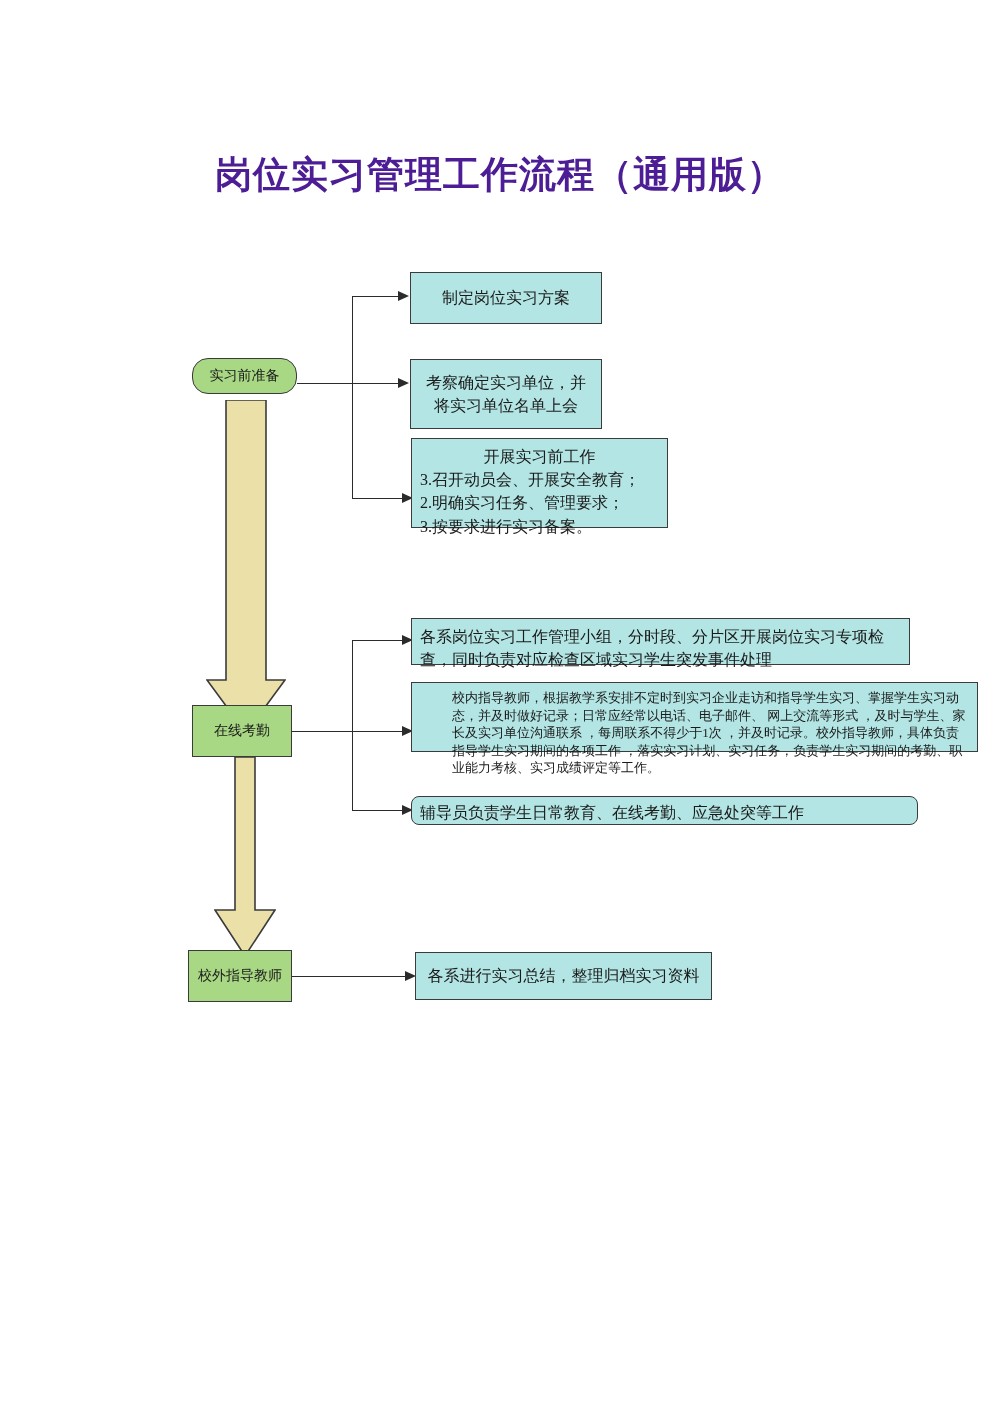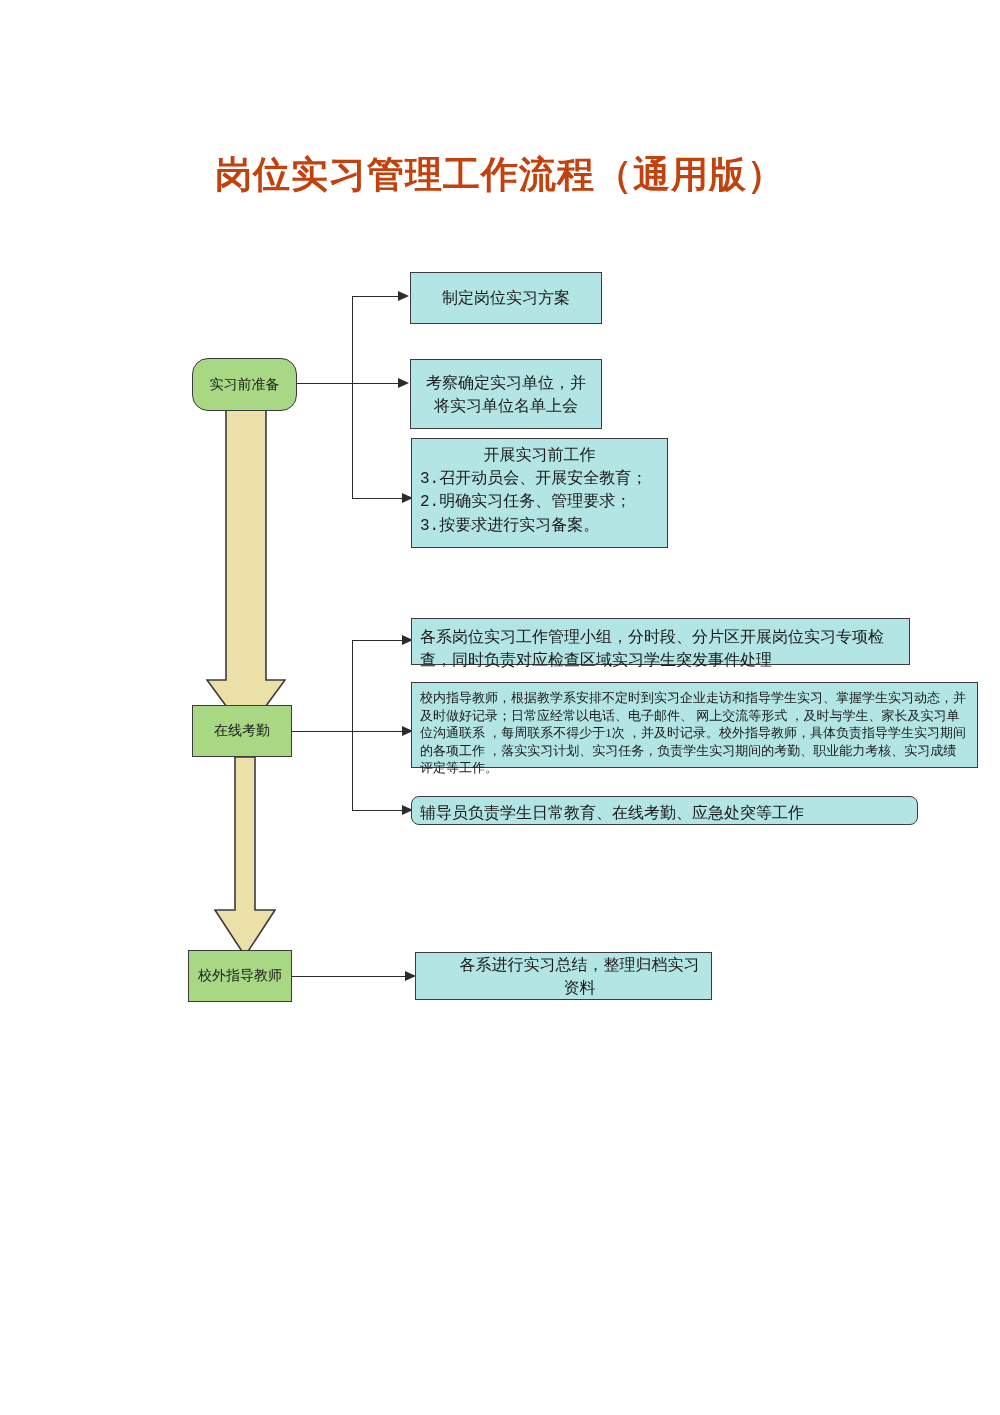--- a/index.html
+++ b/index.html
@@ -22,21 +22,21 @@
   #chart-title {
     position: absolute;
     left: 0;
     top: 150px;
     width: 1000px;
     text-align: center;
     font-family: "Liberation Serif", "DejaVu Serif", serif;
     font-size: 37px;
     font-weight: bold;
     letter-spacing: 1px;
-    color: #c2410c;
+    color: #4c1d95;
     white-space: nowrap;
   }
 
   
   .stage-node {
     position: absolute;
     box-sizing: border-box;
     border: 1.5px solid #3b3b3b;
     background: #a9d884;
     display: flex;
@@ -127,21 +127,21 @@
       <polygon points="20,0 60,0 60,280 79,280 40,333 1,280 20,280" fill="#ebe1a8" stroke="#3b3b3b" stroke-width="1.6"></polygon>
     </svg>
   </div>
 
   <div class="block-arrow" style="left:214px; top:757px; width:62px; height:200px;">
     <svg width="62" height="200" viewBox="0 0 62 200" xmlns="http://www.w3.org/2000/svg">
       <polygon points="21,0 41,0 41,153 61,153 31,199 1,153 21,153" fill="#ebe1a8" stroke="#3b3b3b" stroke-width="1.6"></polygon>
     </svg>
   </div>
 
-  <div class="stage-node rounded" style="left:192px; top:358px; width:105px; height:53px;">
+  <div class="stage-node rounded" style="left:192px; top:358px; width:105px; height:36px;">
     <span>实习前准备</span>
   </div>
 
   <div class="stage-node" style="left:192px; top:705px; width:100px; height:52px;">
     <span>在线考勤</span>
   </div>
 
   <div class="stage-node" style="left:188px; top:950px; width:104px; height:52px;">
     <span>校外指导教师</span>
   </div>
@@ -175,38 +175,38 @@
   <div class="arrow-head" style="left:405px; top:970.5px;"></div>
 
   <div class="task-box center-text" style="left:410px; top:272px; width:192px; height:52px;">
     <div class="inner">制定岗位实习方案</div>
   </div>
 
   <div class="task-box center-text" style="left:410px; top:359px; width:192px; height:70px;">
     <div class="inner">考察确定实习单位，并将实习单位名单上会</div>
   </div>
 
-  <div class="task-box list-box" style="left:411px; top:438px; width:257px; height:110px;font-family:Liberation Mono, monospace;">
+  <div class="task-box list-box" style="left:411px; top:438px; width:257px; height:90px;">
     <div class="inner">
       <span class="heading">开展实习前工作</span>
       <span>3.召开动员会、开展安全教育；</span><br>
       <span>2.明确实习任务、管理要求；</span><br>
       <span>3.按要求进行实习备案。</span>
     </div>
   </div>
 
   <div class="task-box" style="left:411px; top:618px; width:499px; height:47px;">
     <div class="inner">各系岗位实习工作管理小组，分时段、分片区开展岗位实习专项检查，同时负责对应检查区域实习学生突发事件处理</div>
   </div>
 
-  <div class="task-box" style="left:411px; top:682px; width:567px; height:86px;">
+  <div class="task-box" style="left:411px; top:682px; width:567px; height:70px;padding-left:32px;">
     <div class="inner" style="font-size:13px; line-height:1.35;">校内指导教师，根据教学系安排不定时到实习企业走访和指导学生实习、掌握学生实习动态，并及时做好记录；日常应经常以电话、电子邮件、 网上交流等形式 ，及时与学生、家长及实习单位沟通联系 ，每周联系不得少于1次 ，并及时记录。校外指导教师，具体负责指导学生实习期间的各项工作 ，落实实习计划、实习任务，负责学生实习期间的考勤、职业能力考核、实习成绩评定等工作。</div>
   </div>
 
   <div class="task-box" style="left:411px; top:796px; width:507px; height:29px;border-radius:8px;">
     <div class="inner" style="padding-top:4px;">辅导员负责学生日常教育、在线考勤、应急处突等工作</div>
   </div>
 
-  <div class="task-box center-text" style="left:415px; top:952px; width:297px; height:48px;padding-left:32px;">
+  <div class="task-box center-text" style="left:415px; top:952px; width:297px; height:48px;">
     <div class="inner">各系进行实习总结，整理归档实习资料</div>
   </div>
 
 </div>
 
 </body></html>

